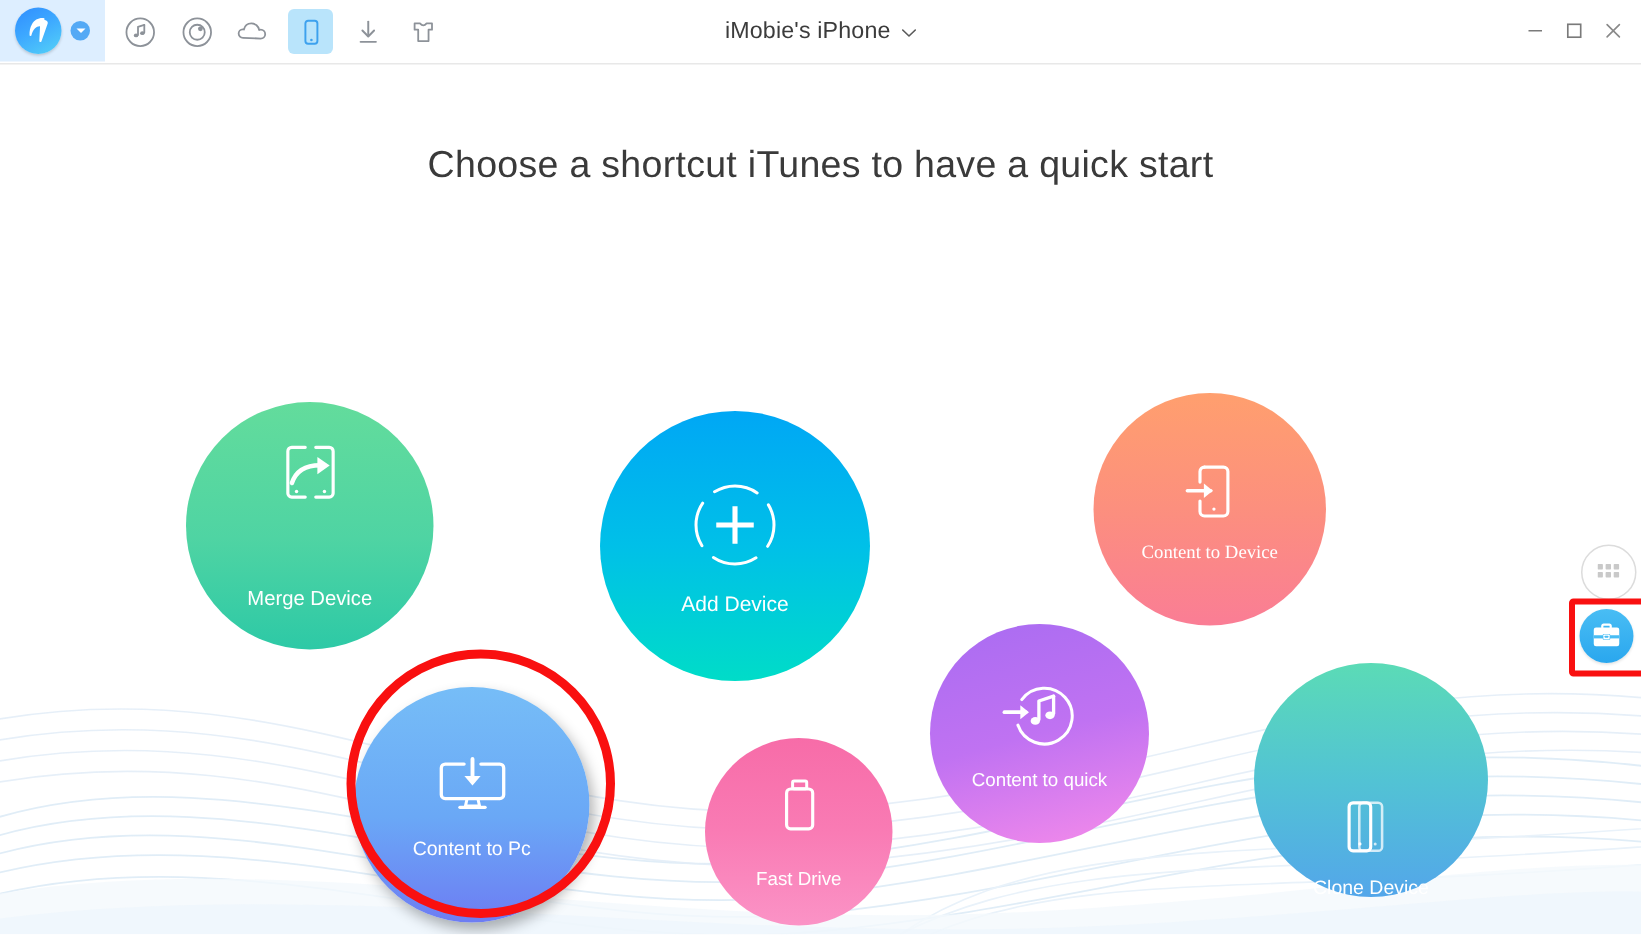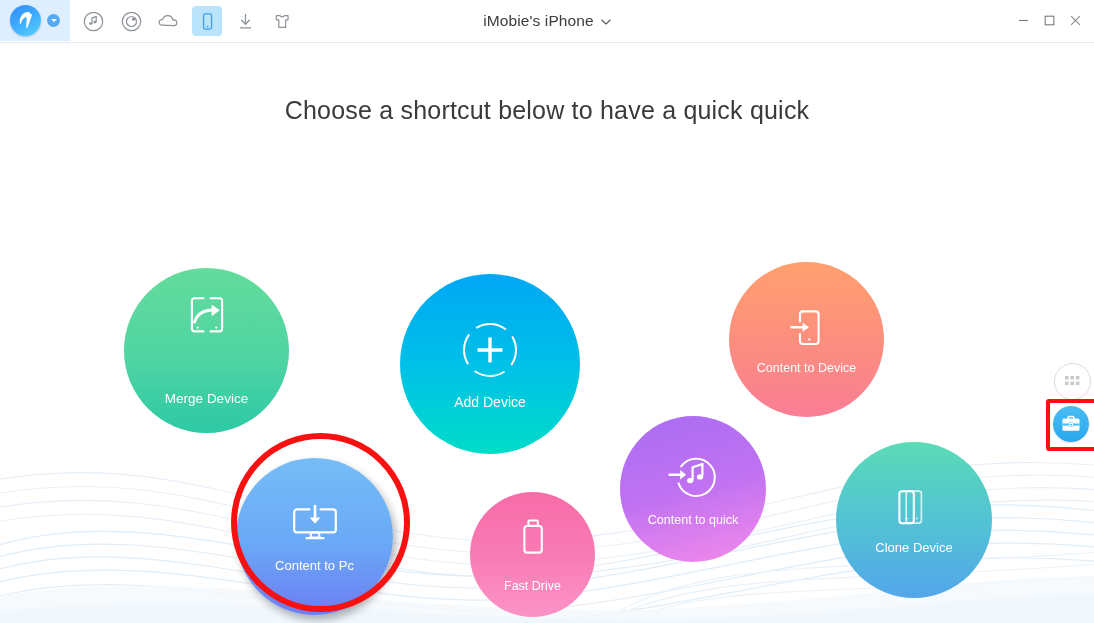--- a/index.html
+++ b/index.html
@@ -191,20 +191,21 @@
     left: 400px; top: 232px;
     width: 180px; height: 180px;
     background: linear-gradient(180deg, #00a7f5 0%, #00c0e8 50%, #00dcc8 100%);
   }
   #b-add .b-label { font-size: 14px; margin-top: 14px; }
 
   #b-todevice {
     left: 729px; top: 220px;
     width: 155px; height: 155px;
     background: linear-gradient(180deg, #ff9f6e 0%, #fc8f7e 50%, #fa7d95 100%);
+    font-family: Liberation Serif, serif;
   }
   #b-todevice .b-label { font-size: 12.5px; margin-top: 11px; }
 
   #b-topc {
     left: 236px; top: 416px;
     width: 157px; height: 157px;
     background: linear-gradient(180deg, #76bdf7 0%, #6aa8f6 55%, #6d7df3 100%);
     box-shadow: 3px 5px 9px rgba(0,0,0,.30);
   }
   #b-topc .b-label { font-size: 13px; margin-top: 11px; }
@@ -230,20 +231,21 @@
     left: 620px; top: 374px;
     width: 146px; height: 146px;
     background: linear-gradient(165deg, #a96cf2 0%, #c072f2 50%, #f58bea 100%);
   }
   #b-itunes .b-label { font-size: 12.5px; margin-top: 10px; }
 
   #b-clone {
     left: 836px; top: 400px;
     width: 156px; height: 156px;
     background: linear-gradient(180deg, #5bdbb6 0%, #52c3d4 50%, #53a6ea 100%);
+    justify-content: flex-end;
   }
   #b-clone .b-label { font-size: 13px; margin-top: 11px; }
 
   
   .rail-grid {
     position: absolute;
     left: 1054px; top: 321px;
     width: 35px; height: 35px;
     border-radius: 50%;
     border: 1px solid #dcdcdc;
@@ -389,21 +391,21 @@
       </g>
       <g fill="none" stroke="#e9f2fa" stroke-width="1.1">
         <path d="M600 260 C 700 192, 830 210, 1114 188"></path>
         <path d="M600 260 C 710 204, 840 222, 1114 200"></path>
         <path d="M620 260 C 720 216, 850 234, 1114 212"></path>
       </g>
       <path d="M-20 236 C 200 196, 420 262, 700 244 C 900 232, 1000 210, 1114 214 L1114 260 L-20 260 Z" fill="#f4f9fd" opacity=".8"></path>
       <path d="M-20 252 C 220 218, 460 268, 740 254 C 930 244, 1020 228, 1114 232 L1114 260 L-20 260 Z" fill="#eef6fc" opacity=".75"></path>
     </svg>
 
-    <div class="headline">Choose a shortcut below to have a quick quick</div>
+    <div class="headline">Choose a shortcut iTunes to have a quick start</div>
 
     <div class="bubble" id="b-merge">
       <div class="icon-wrap">
         <svg width="56" height="46" viewBox="0 0 56 46" aria-hidden="true">
           <path d="M24.5 3.2 h-9 a2.6 2.6 0 0 0 -2.6 2.6 v28 a2.6 2.6 0 0 0 2.6 2.6 h9" fill="none" stroke="#ffffff" stroke-width="2.1" stroke-linecap="round" stroke-linejoin="round"></path>
           <path d="M31.5 3.2 h9 a2.6 2.6 0 0 1 2.6 2.6 v28 a2.6 2.6 0 0 1 -2.6 2.6 h-9" fill="none" stroke="#ffffff" stroke-width="2.1" stroke-linecap="round" stroke-linejoin="round"></path>
           <circle cx="18.7" cy="32.6" r="1.15" fill="#ffffff"></circle>
           <circle cx="37.3" cy="32.6" r="1.15" fill="#ffffff"></circle>
           <path d="M15.6 27 C 19 16.5, 29 14.6, 37.4 15.2" fill="none" stroke="#ffffff" stroke-width="3" stroke-linecap="round"></path>
           <path d="M32.6 9.6 L40.8 15.3 L32.6 21.2 Z" fill="#ffffff"></path>

